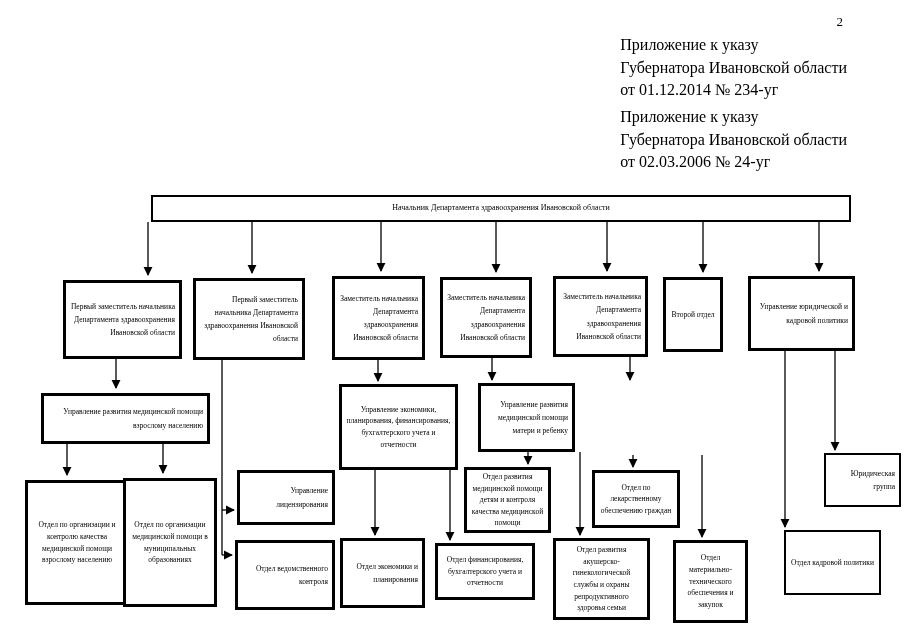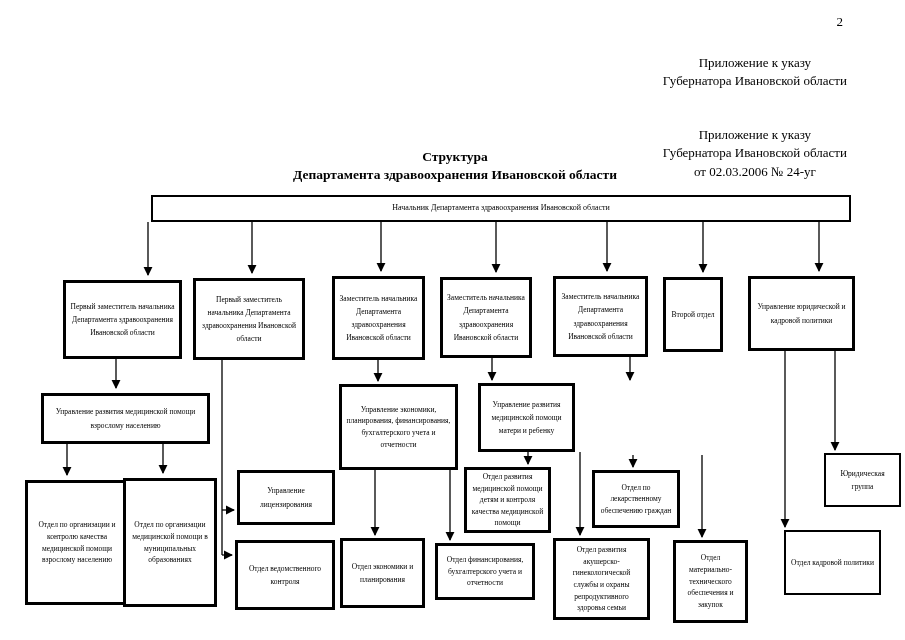--- a/index.html
+++ b/index.html
@@ -1,59 +1,56 @@
 <!DOCTYPE html>
 <html lang="ru"><head>
 <meta charset="utf-8">
 <style>
   html,body { margin:0; padding:0; background:#e8e8e8; }
   #page {
     position:relative; width:905px; height:640px; background:#ffffff;
     font-family:"Liberation Serif", serif; color:#000; overflow:hidden;
     margin:0 auto;
   }
-  .hdr { position:absolute; text-align:center; font-size:13px; line-height:1.42;margin-top:20px; }
+  .hdr { position:absolute; text-align:left; font-size:16px; line-height:1.42; }
   #page-num { position:absolute; top:14px; right:62px; font-size:13px; }
   #annex1 { top:34px;  right:58px; }
   #annex2 { top:106px; right:58px; }
   #title { position:absolute; top:148px; left:105px; width:700px; text-align:center;
            font-weight:bold; font-size:13.5px; line-height:1.3; }
   .box {
     position:absolute; background:#fff; border:3px solid #000; box-sizing:border-box;
     display:flex; align-items:center; justify-content:center; text-align:center;
     font-size:7.5px; line-height:1.55; padding:2px 4px;
   }
   .med  { border-width:2px;margin-left:21px; }
-  .roomy { line-height:1.75; }
+  .roomy { line-height:1.75;text-align:right; }
   #root-box { font-size:8px; }
   svg.wires { position:absolute; left:0; top:0; width:905px; height:640px; pointer-events:none; }
   svg.wires line { stroke:#000; stroke-width:1.3; }
 </style>
 </head>
 <body>
 
 <div id="page">
 
   <div id="page-num">2</div>
 
   <div id="annex1" class="hdr">
     <div>Приложение к указу</div>
     <div>Губернатора Ивановской области</div>
+    <div>от 01.12.2014 № 234-уг</div>
   </div>
 
   <div id="annex2" class="hdr">
     <div>Приложение к указу</div>
     <div>Губернатора Ивановской области</div>
     <div>от 02.03.2006 № 24-уг</div>
   </div>
 
-  <div id="title">
-    <div>Структура</div>
-    <div>Департамента здравоохранения Ивановской области</div>
-  </div>
 
   <svg class="wires" viewBox="0 0 905 640">
     <defs>
       <marker id="arr" viewBox="0 0 10 10" refX="9" refY="5" markerWidth="7" markerHeight="7" orient="auto-start-reverse">
         <path d="M0,0 L10,5 L0,10 z" fill="#000"></path>
       </marker>
     </defs>
 
     <line x1="148" y1="222" x2="148" y2="275" marker-end="url(#arr)"></line>
     <line x1="252" y1="222" x2="252" y2="273" marker-end="url(#arr)"></line>

